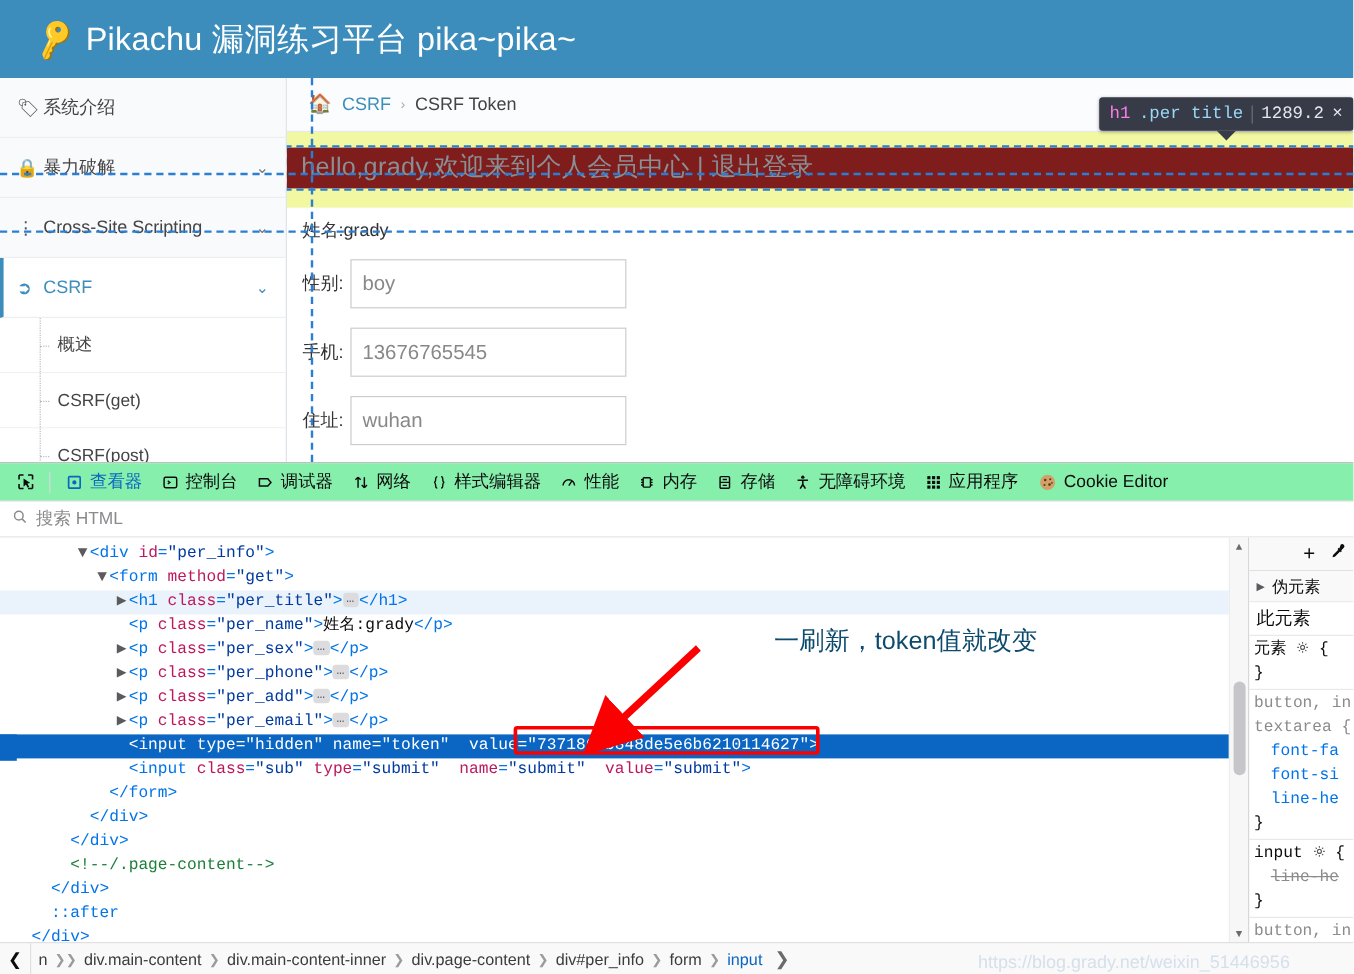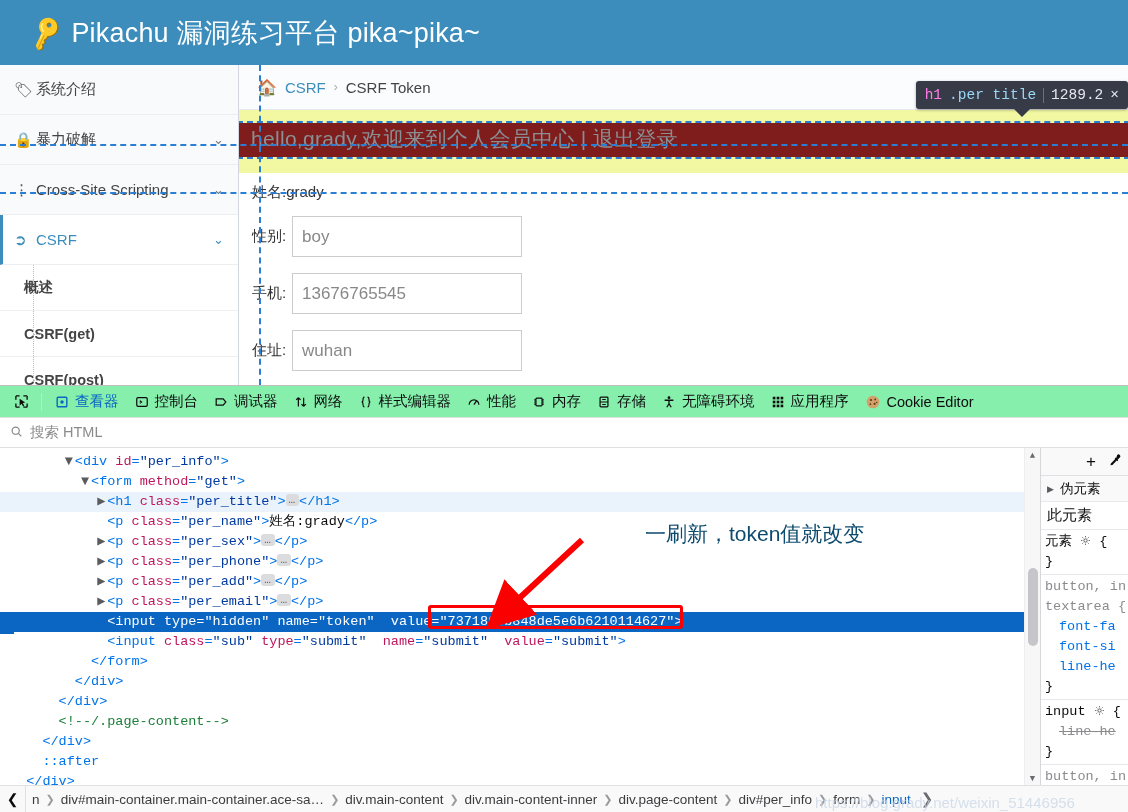--- a/index.html
+++ b/index.html
@@ -29,21 +29,21 @@
     border-bottom:1px solid #eceef2; font-size:15px; color:#444;
     background:#f9fafc;
   }
   .side-item .ic { width:22px; font-size:15px; color:#555; flex:none; }
   .side-item .lbl { flex:1; }
   .side-item .chev { color:#777; font-size:13px; }
   .side-item.active { background:#fff; color:#3c8dbc; border-left:3px solid #3c8dbc; padding-left:11px; }
   .side-item.active .ic, .side-item.active .chev { color:#3c8dbc; }
   .side-sub {
     height:46px; display:flex; align-items:center; font-size:14.5px; color:#444;
-    padding-left:24px; background:#fff; border-bottom:1px solid #f0f0f0; position:relative;font-weight:bold;
+    padding-left:48px; background:#fff; border-bottom:1px solid #f0f0f0; position:relative;
   }
   .side-sub:before{ content:""; position:absolute; left:33px; top:0; bottom:0; border-left:1px dotted #bbb;}
   .side-sub:after{ content:""; position:absolute; left:33px; top:50%; width:8px; border-top:1px dotted #bbb;}
 
   
   .content { flex:1; background:#fff; position:relative; overflow:hidden; }
   .crumb {
     height:45px; display:flex; align-items:center; gap:8px;
     padding:0 18px; border-bottom:1px solid #e7e9ee; background:#fbfcfd; font-size:15px;
   }
@@ -477,21 +477,20 @@
         
         
       </div>
     </div>
   </div>
 
   <div class="dt-crumb">
     <span class="back">❮</span>
     <span class="cseg">n</span>
     <span class="csep">❯</span>
-    <span class="cseg">div#main-container.main-container.ace-sa…</span>
     <span class="csep">❯</span>
     <span class="cseg">div.main-content</span>
     <span class="csep">❯</span>
     <span class="cseg">div.main-content-inner</span>
     <span class="csep">❯</span>
     <span class="cseg">div.page-content</span>
     <span class="csep">❯</span>
     <span class="cseg">div#per_info</span>
     <span class="csep">❯</span>
     <span class="cseg">form</span>

